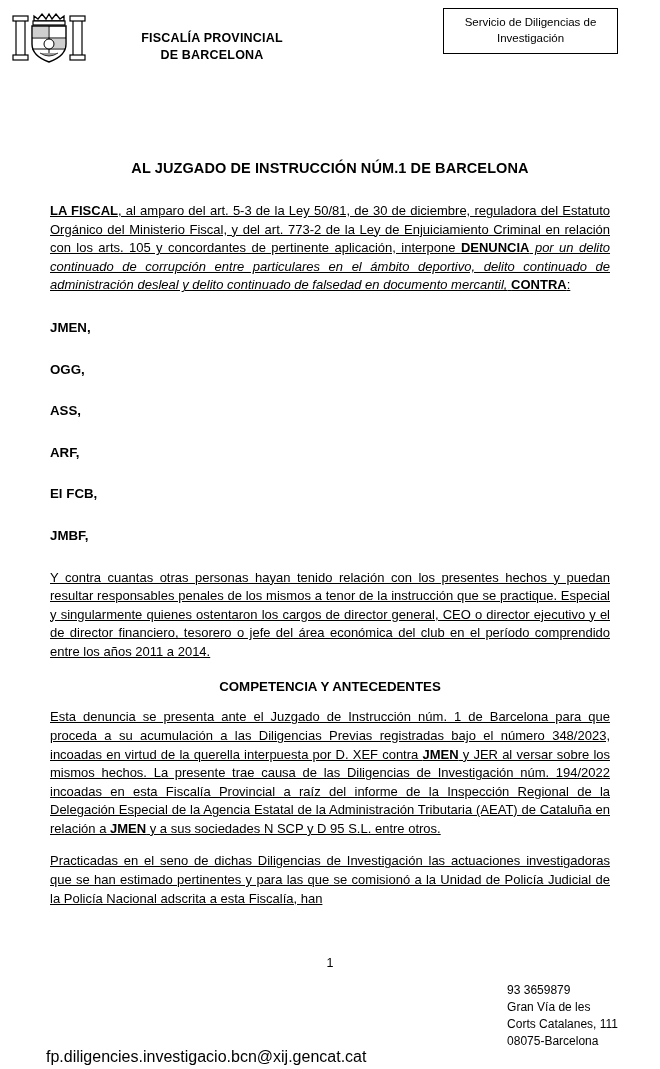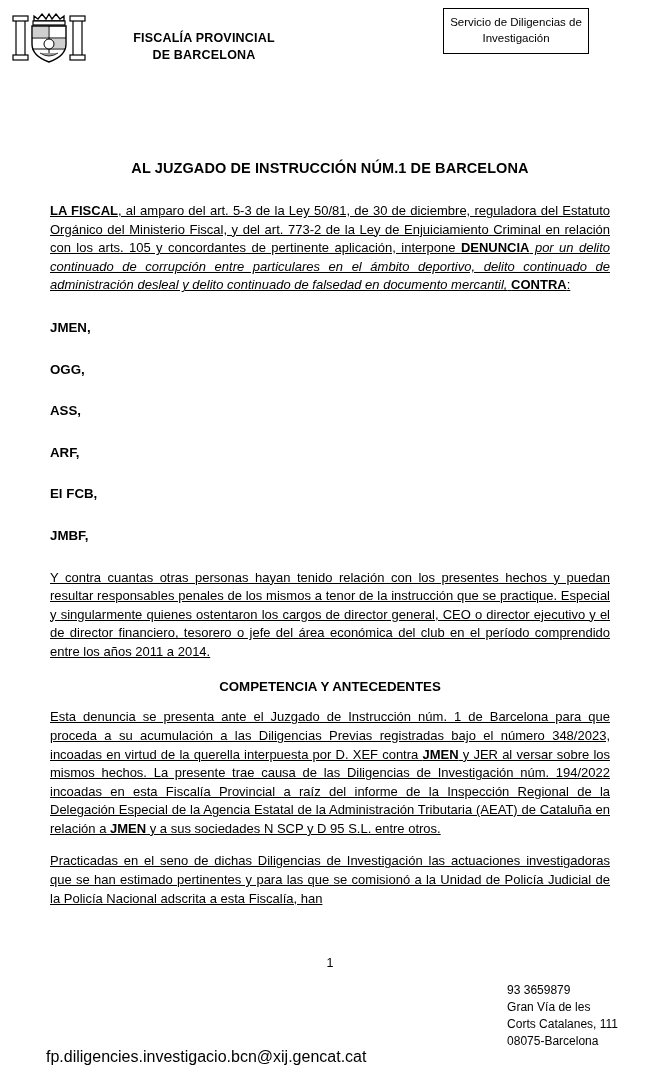--- a/index.html
+++ b/index.html
@@ -30,34 +30,34 @@
   }
   .crest {
     position: absolute;
     left: 10px;
     top: 8px;
     width: 78px;
     height: 62px;
   }
   .org-title {
     position: absolute;
-    left: 104px;
+    left: 112px;
     top: 30px;
     font-size: 12.5px;
     font-weight: bold;
     line-height: 1.35;
     letter-spacing: 0.2px;
     text-align: center;
     width: 200px;
   }
   .service-box {
     position: absolute;
     left: 443px;
     top: 8px;
-    width: 146px;
+    width: 175px;
     border: 1px solid #000;
     padding: 6px 4px 7px 4px;
     font-size: 11.5px;
     line-height: 1.35;
     text-align: center;
     box-sizing: border-box;
   }
 
   
   .content {

